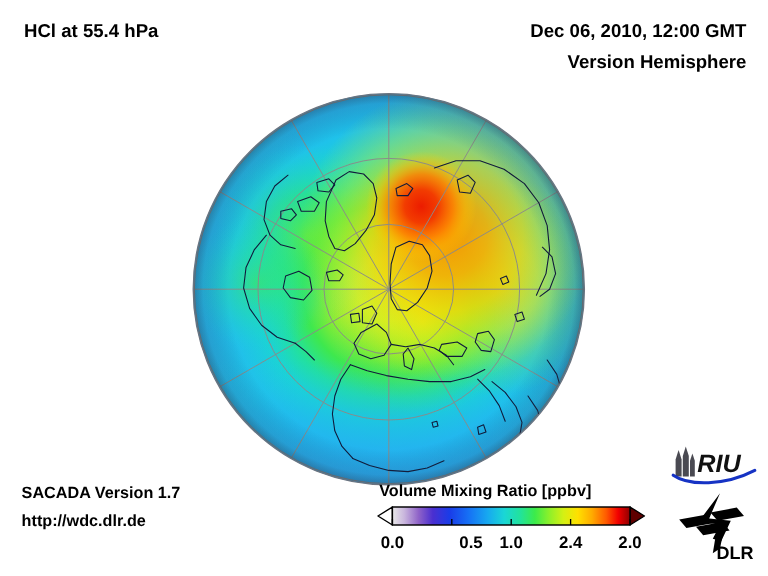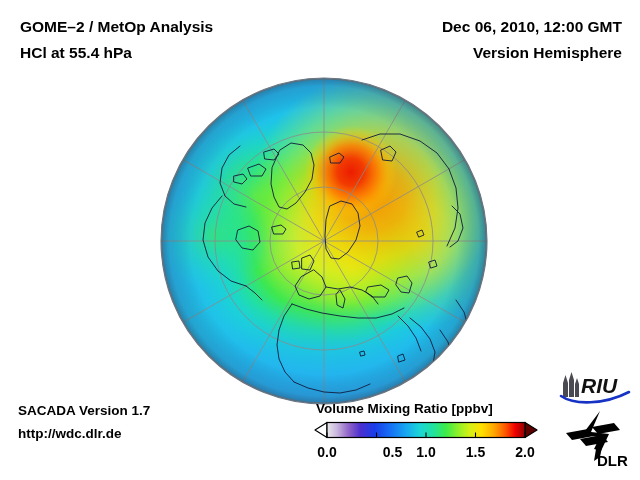--- a/index.html
+++ b/index.html
@@ -109,21 +109,20 @@
     left: 564px;
     top: 409px;
     width: 70px;
     height: 62px;
   }
 </style>
 </head>
 <body>
 
 <div class="hdr-left">
-  <div>GOME–2 / MetOp Analysis</div>
   <div>HCl at 55.4 hPa</div>
 </div>
 
 <div class="hdr-right">
   <div>Dec 06, 2010, 12:00 GMT</div>
   <div>Version Hemisphere</div>
 </div>
 
 <div id="globe-wrap">
 <svg width="640" height="480" viewBox="0 0 640 480">
@@ -353,21 +352,21 @@
         <line x1="163.5" y1="18.5" x2="163.5" y2="13.5"></line>
         <line x1="213" y1="18.5" x2="213" y2="13.5"></line>
       </g>
   </svg>
 </div>
 
 <div id="cbar-ticklabels">
     <span style="left: 23px;">0.0</span>
     <span style="left: 72.5px; padding-left: 32px;">0.5</span>
     <span style="left: 122px;">1.0</span>
-    <span style="left: 171.5px;">1.5</span>
+    <span style="left: 171.5px;">2.4</span>
     <span style="left: 221px;">2.0</span>
   </div>
 
 <div id="riu-logo">
   <svg width="74" height="34" viewBox="0 0 74 34">
 
     <g fill="#4a4a52">
       <path d="M5 26 L5 12 L7.5 4 L10 12 L10 26 Z"></path>
       <path d="M11 26 L11 9 L13.5 1 L16 9 L16 26 Z"></path>
       <path d="M17 26 L17 13 L19 7 L21 13 L21 26 Z"></path>

